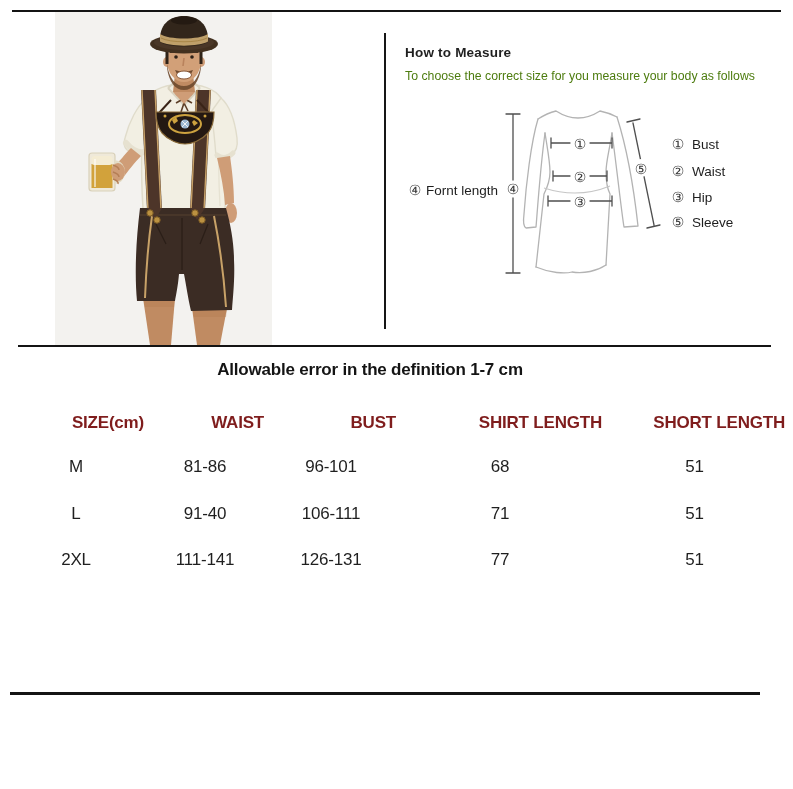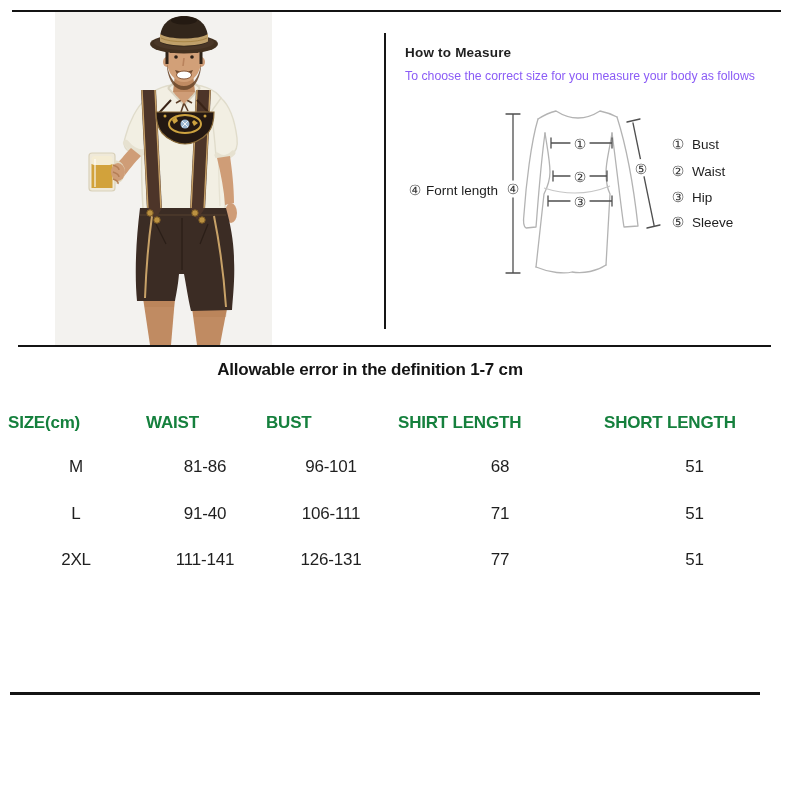--- a/index.html
+++ b/index.html
@@ -10,35 +10,35 @@
   .rule{position:absolute;background:#141414;}
   .rule-top{left:12px;top:10px;width:769px;height:2px;}
   .rule-mid{left:18px;top:345px;width:753px;height:2px;}
   .rule-bottom{left:10px;top:692px;width:750px;height:3px;}
   .v-divider{position:absolute;left:384px;top:33px;width:2px;height:296px;background:#161616;}
 
   .photo-panel{position:absolute;left:55px;top:12px;width:217px;height:333px;background:#f3f2ef;}
   .photo-panel svg{display:block;}
 
   .measure-title{position:absolute;left:405px;top:45px;font-size:13.5px;font-weight:bold;color:#1f1f1f;letter-spacing:.2px;}
-  .measure-subtitle{position:absolute;left:405px;top:69px;font-size:12.3px;color:#8b5cf6;}
+  .measure-subtitle{position:absolute;left:405px;top:69px;font-size:12.3px;color:#4d7c0f;}
 
   .diagram{position:absolute;left:400px;top:100px;width:390px;height:200px;}
   .diagram text{font-family:"Liberation Sans", sans-serif;}
   .garment{fill:none;stroke:#b3b3b3;stroke-width:1.3;stroke-linecap:round;stroke-linejoin:round;}
   .seam{fill:none;stroke:#c6c6c6;stroke-width:1.1;}
   .mline{fill:none;stroke:#4f4f4f;stroke-width:1.3;stroke-linecap:round;}
   .glyph{font-size:14px;fill:#3a3a3a;}
   .legend-label{font-size:13.5px;fill:#1e1e1e;}
   .front-label{font-size:13.5px;fill:#1e1e1e;}
 
   .chart-title{position:absolute;left:0;top:360px;width:740px;text-align:center;
     font-size:17px;font-weight:bold;color:#141414;letter-spacing:-0.2px;}
   table.size-table{position:absolute;left:7px;top:402px;width:779px;border-collapse:collapse;table-layout:fixed;}
-  table.size-table th{font-size:17px;font-weight:bold;color:#15803d;text-align:left;letter-spacing:-0.2px;height:40px;vertical-align:middle;}
+  table.size-table th{font-size:17px;font-weight:bold;color:#7f1d1d;text-align:right;letter-spacing:-0.2px;height:40px;vertical-align:middle;}
   table.size-table td{font-size:17px;font-weight:normal;color:#1f1f1f;text-align:center;height:44.5px;vertical-align:middle;letter-spacing:-0.2px;}
 </style>
 </head>
 <body>
 
 <div class="page">
 
   <div class="rule rule-top"></div>
 
   <div class="photo-panel">

